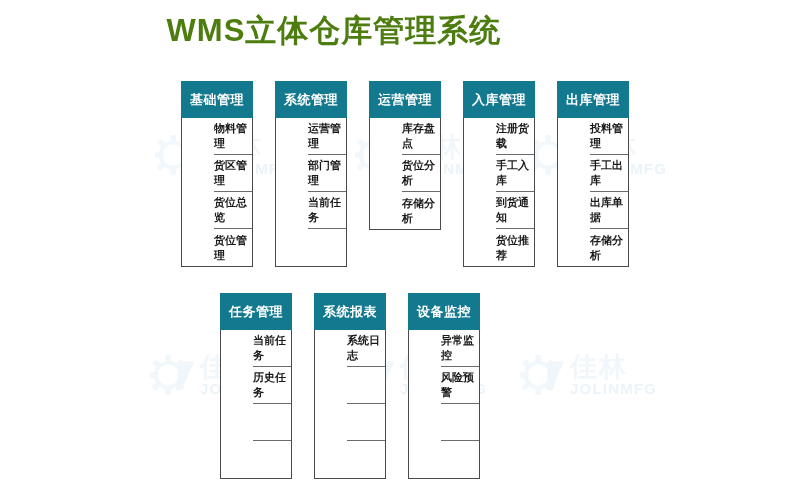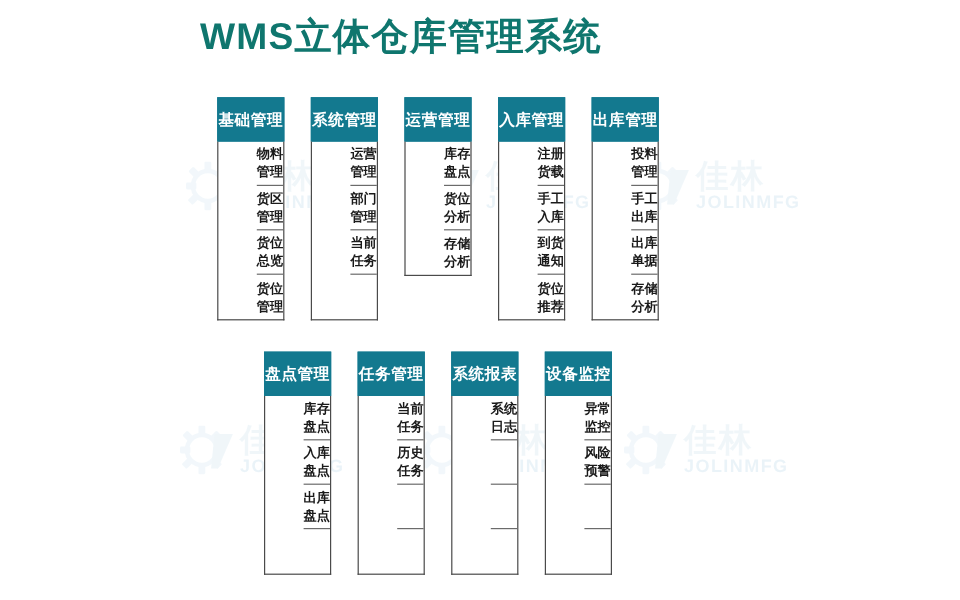--- a/index.html
+++ b/index.html
@@ -53,35 +53,35 @@
   
   #page-title {
     position: absolute;
     left: 0;
     top: 10px;
     width: 668px;
     text-align: center;
     font-size: 31px;
     font-weight: 700;
     letter-spacing: 1px;
-    color: #0f766e;
+    color: #4d7c0f;
     z-index: 3;
   }
 
   
   .module-row {
     position: absolute;
     display: flex;
     z-index: 2;
   }
   #module-row-1 { left: 181px; top: 81px; }
   #module-row-2 { left: 220px; top: 293px; }
 
   .module-card {
-    width: 56px;
+    width: 72px;
     display: flex;
     flex-direction: column;
     margin-right: 22px;
     background: #ffffff;
   }
   .module-card:last-child { margin-right: 0; }
 
   .module-header {
     height: 37px;
     background: #13798F;
@@ -285,29 +285,20 @@
       <div class="module-body">
         <div class="module-item">投料管理</div>
         <div class="module-item">手工出库</div>
         <div class="module-item">出库单据</div>
         <div class="module-item">存储分析</div>
       </div>
     </div>
   </div>
 <div class="module-row" id="module-row-2">
     <div class="module-card">
-      <div class="module-header">盘点管理</div>
-      <div class="module-body">
-        <div class="module-item">库存盘点</div>
-        <div class="module-item">入库盘点</div>
-        <div class="module-item">出库盘点</div>
-        <div class="module-item empty"></div>
-      </div>
-    </div>
-    <div class="module-card">
       <div class="module-header">任务管理</div>
       <div class="module-body">
         <div class="module-item">当前任务</div>
         <div class="module-item">历史任务</div>
         <div class="module-item empty"></div>
         <div class="module-item empty"></div>
       </div>
     </div>
     <div class="module-card">
       <div class="module-header">系统报表</div>

